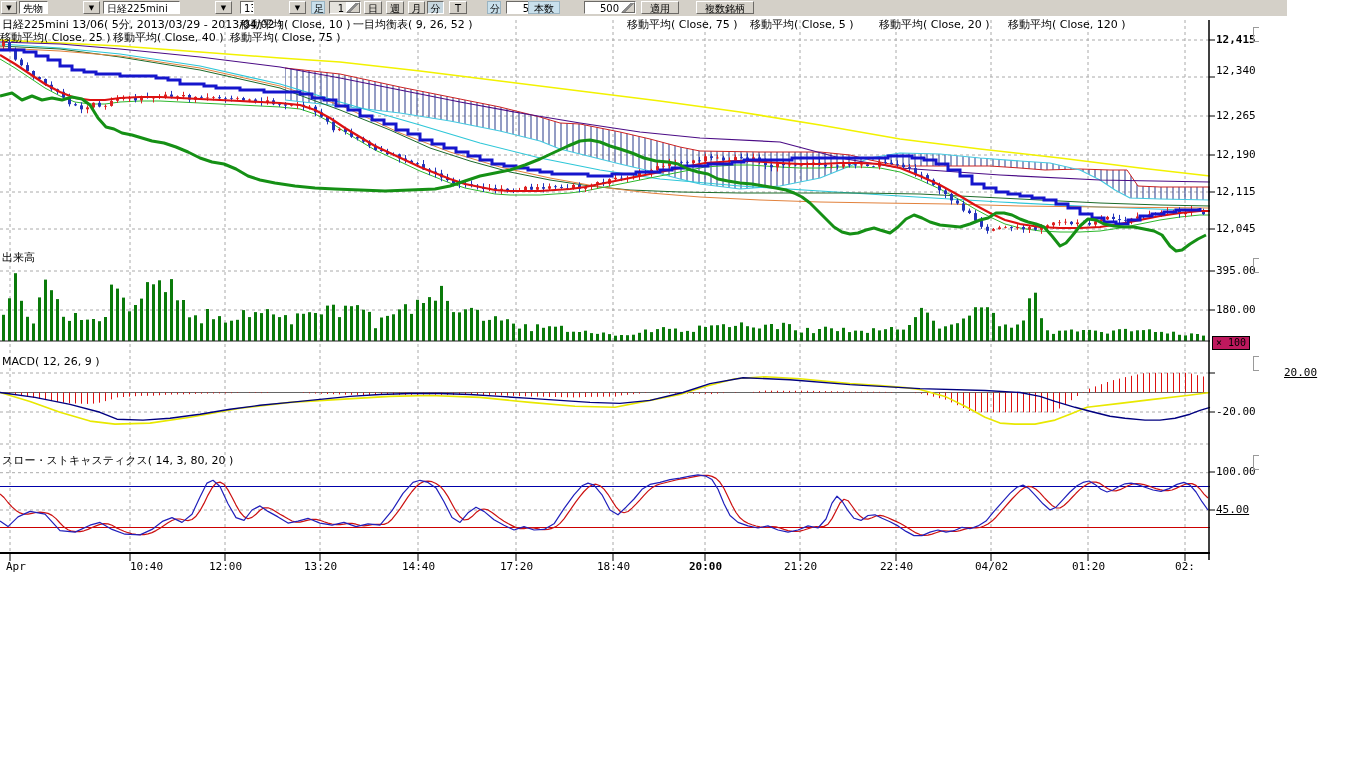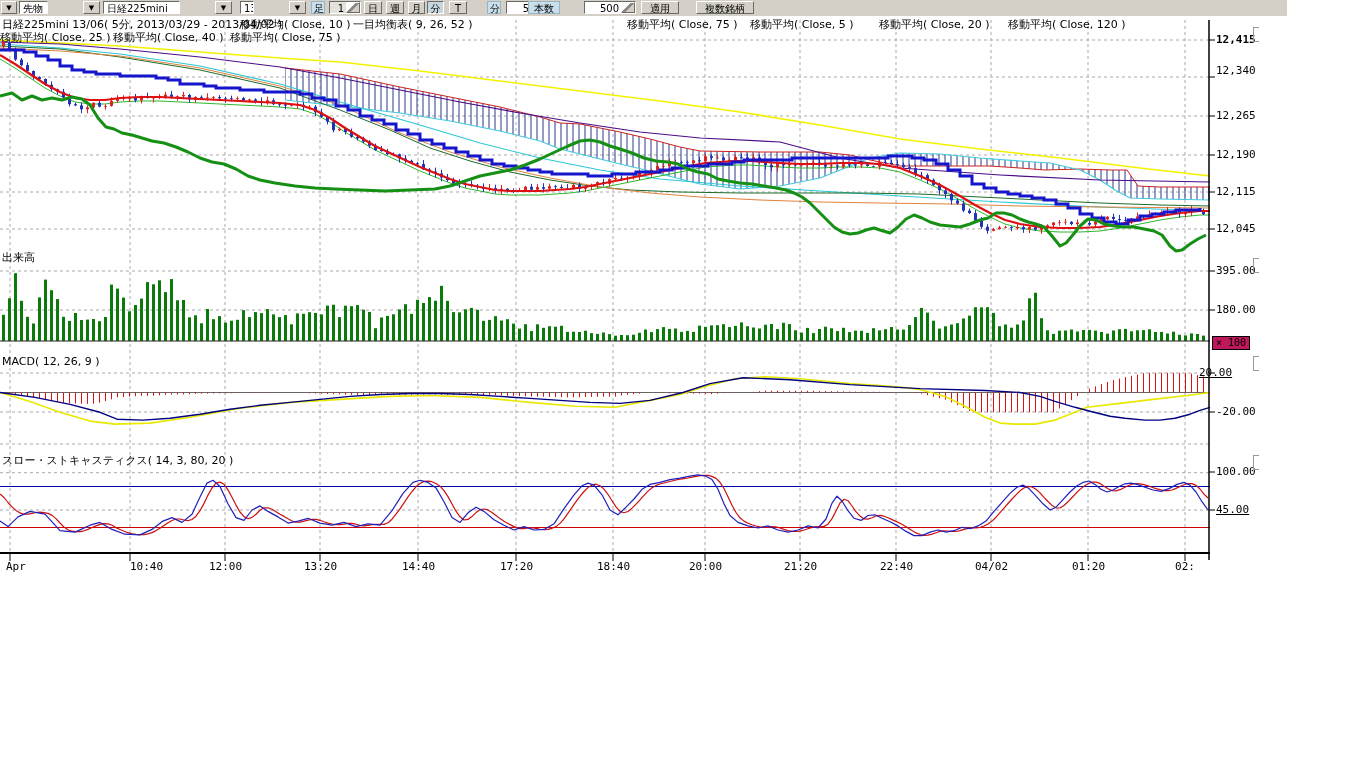--- a/index.html
+++ b/index.html
@@ -968,34 +968,34 @@
 
   <div id="axis-labels">
       <div class="lab mono" style="left: 1216px; top: 34px; font-weight: bold;">12,415</div>
       <div class="lab mono" style="left: 1216px; top: 65px;">12,340</div>
       <div class="lab mono" style="left: 1216px; top: 110px;">12,265</div>
       <div class="lab mono" style="left: 1216px; top: 149px;">12,190</div>
       <div class="lab mono" style="left: 1216px; top: 186px;">12,115</div>
       <div class="lab mono" style="left: 1216px; top: 223px;">12,045</div>
       <div class="lab mono" style="left: 1216px; top: 265px;">395.00</div>
       <div class="lab mono" style="left: 1216px; top: 304px;">180.00</div>
-      <div class="lab mono" style="left: 1199px; top: 367px; text-decoration: underline;">20.00</div>
+      <div class="lab mono" style="left: 1284px; top: 367px; text-decoration: underline;">20.00</div>
       <div class="lab mono" style="left: 1216px; top: 406px;">-20.00</div>
       <div class="lab mono" style="left: 1216px; top: 466px;">100.00</div>
       <div class="lab mono" style="left: 1216px; top: 504px; text-decoration: underline;">45.00</div>
     </div>
   <div id="time-labels">
       <div class="lab mono" style="top: 561px; left: 6px;">Apr</div>
       <div class="lab mono" style="top: 561px; left: 130px; width: 32px; text-align: center;">10:40</div>
       <div class="lab mono" style="top: 561px; left: 209px; width: 32px; text-align: center;">12:00</div>
       <div class="lab mono" style="top: 561px; left: 304px; width: 32px; text-align: center;">13:20</div>
       <div class="lab mono" style="top: 561px; left: 402px; width: 32px; text-align: center;">14:40</div>
       <div class="lab mono" style="top: 561px; left: 500px; width: 32px; text-align: center;">17:20</div>
       <div class="lab mono" style="top: 561px; left: 597px; width: 32px; text-align: center;">18:40</div>
-      <div class="lab mono" style="top: 561px; left: 689px; width: 32px; ">20:00</div>
+      <div class="lab mono" style="top: 561px; left: 689px; width: 32px;  font-weight: bold;">20:00</div>
       <div class="lab mono" style="top: 561px; left: 784px; width: 32px; text-align: center;">21:20</div>
       <div class="lab mono" style="top: 561px; left: 880px; width: 32px; text-align: center;">22:40</div>
       <div class="lab mono" style="top: 561px; left: 975px; width: 32px; text-align: center;">04/02</div>
       <div class="lab mono" style="top: 561px; left: 1072px; width: 32px; text-align: center;">01:20</div>
       <div class="lab mono" style="top: 561px; left: 1169px; width: 32px; text-align: center;">02:</div>
     </div>
   <div id="handles">
       <div class="bracket" style="left: 1253px; top: 27px;"></div>
       <div class="bracket" style="left: 1253px; top: 258px;"></div>
       <div class="bracket" style="left: 1253px; top: 356px;"></div>

